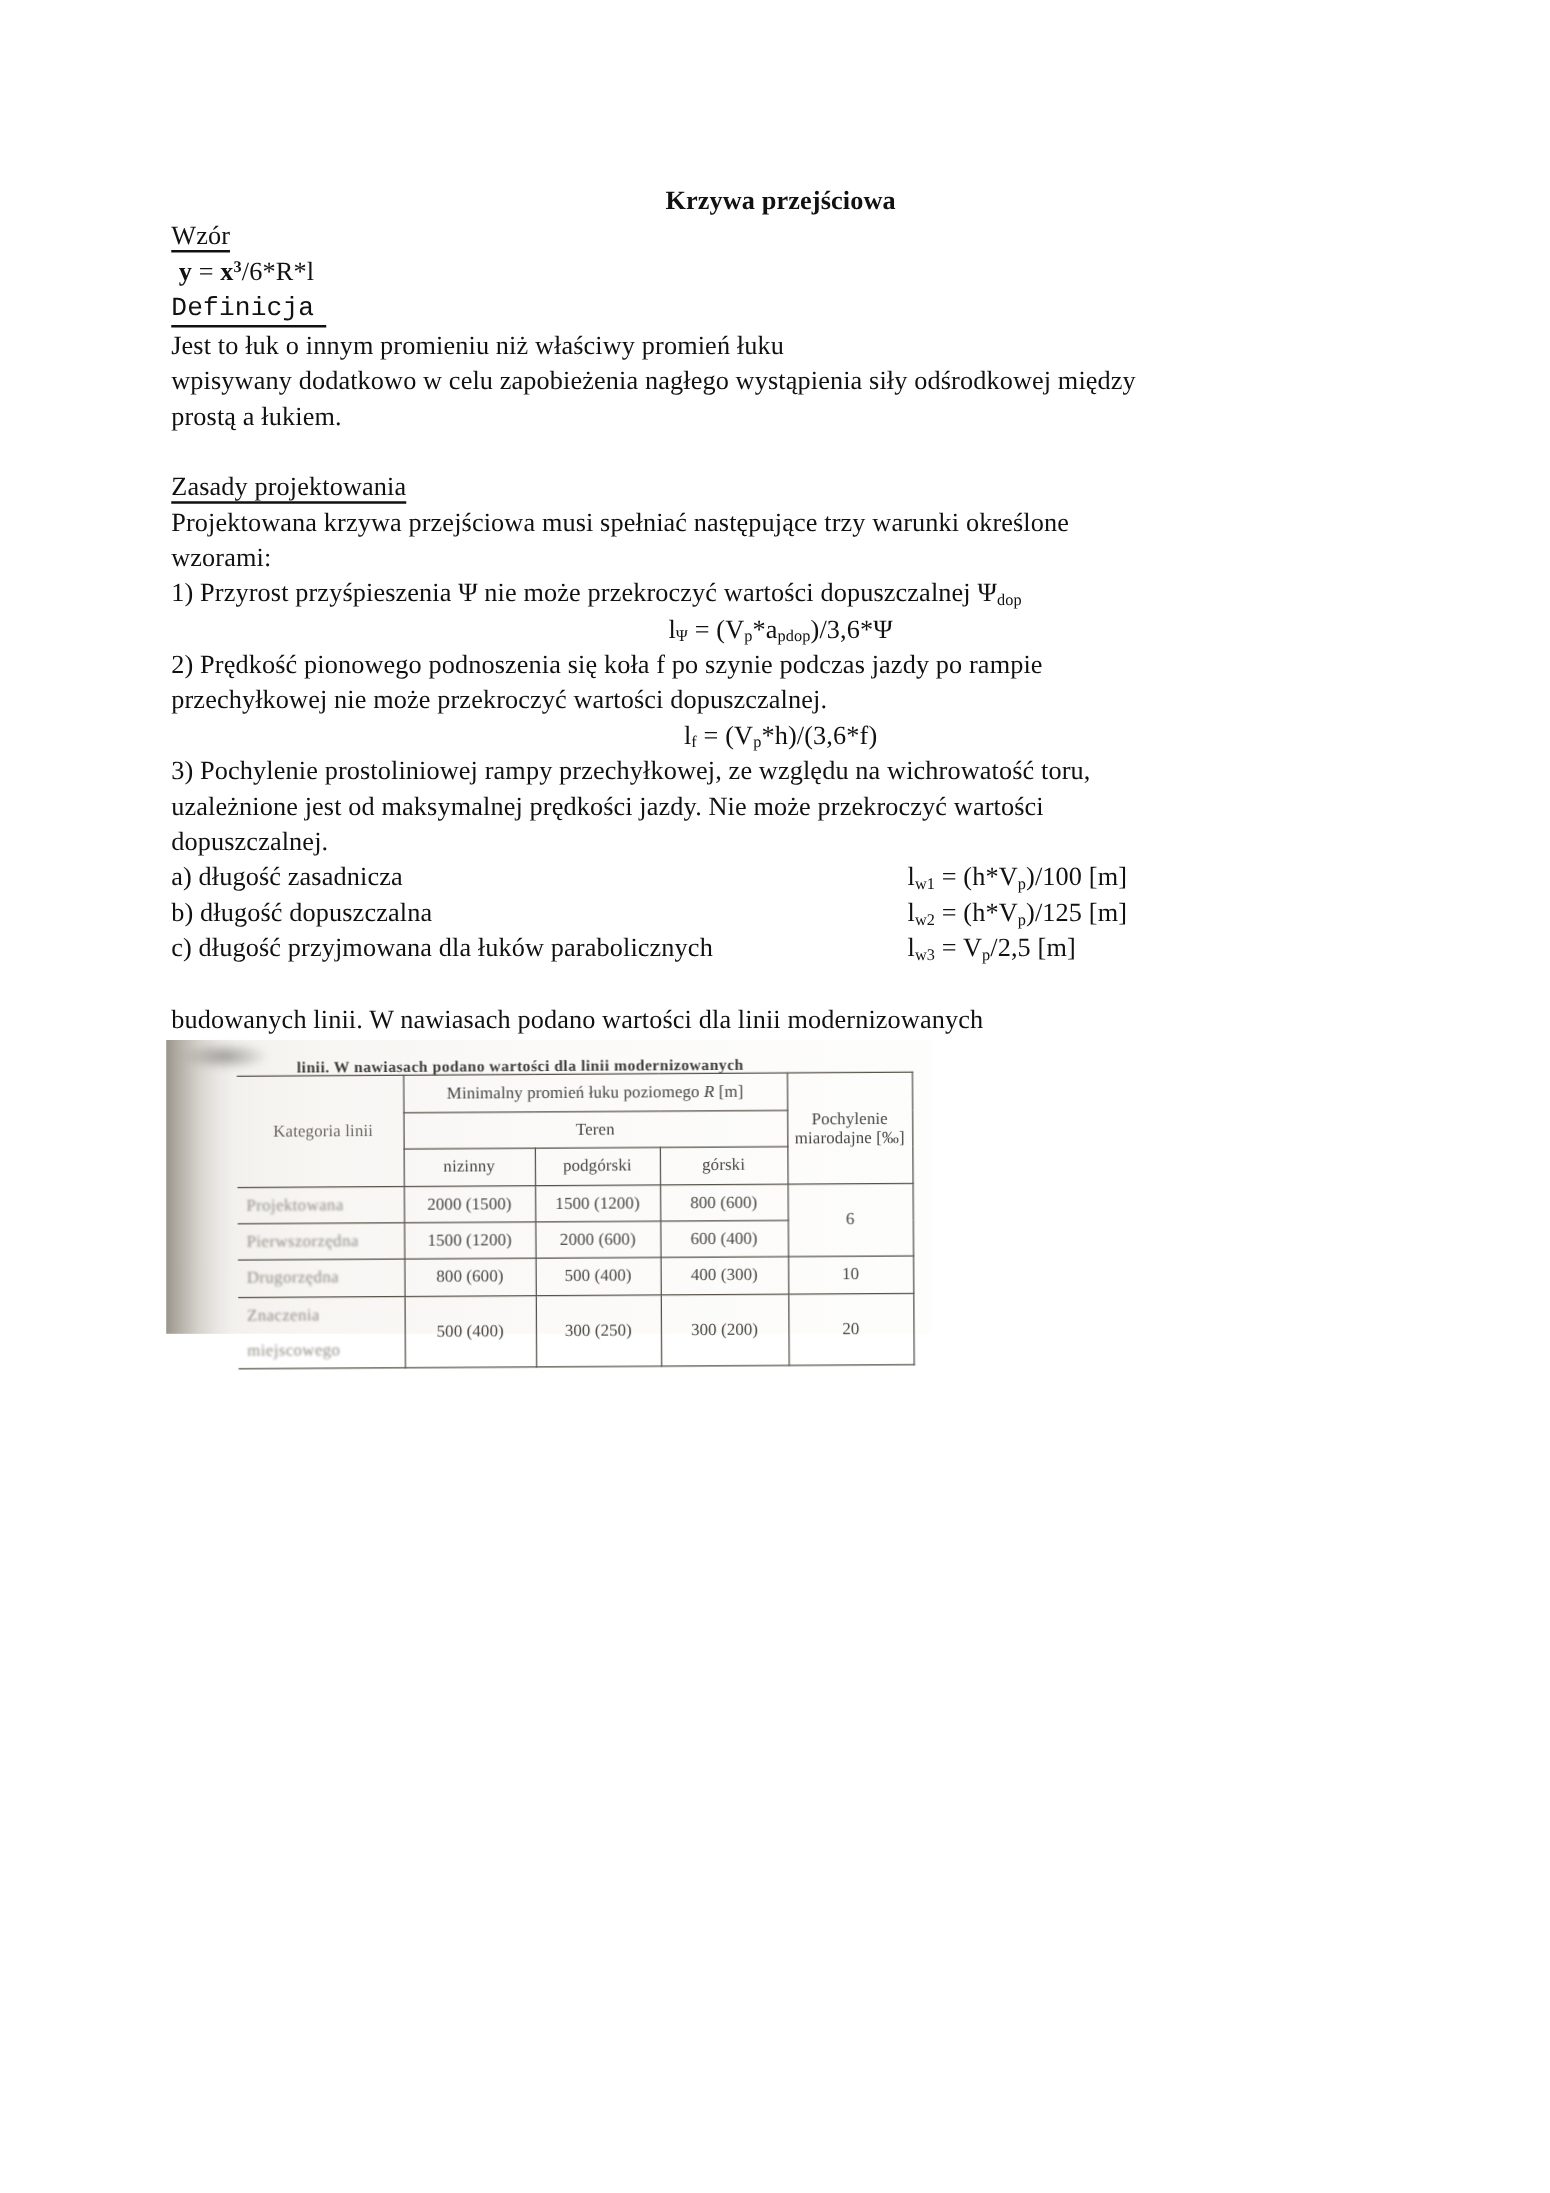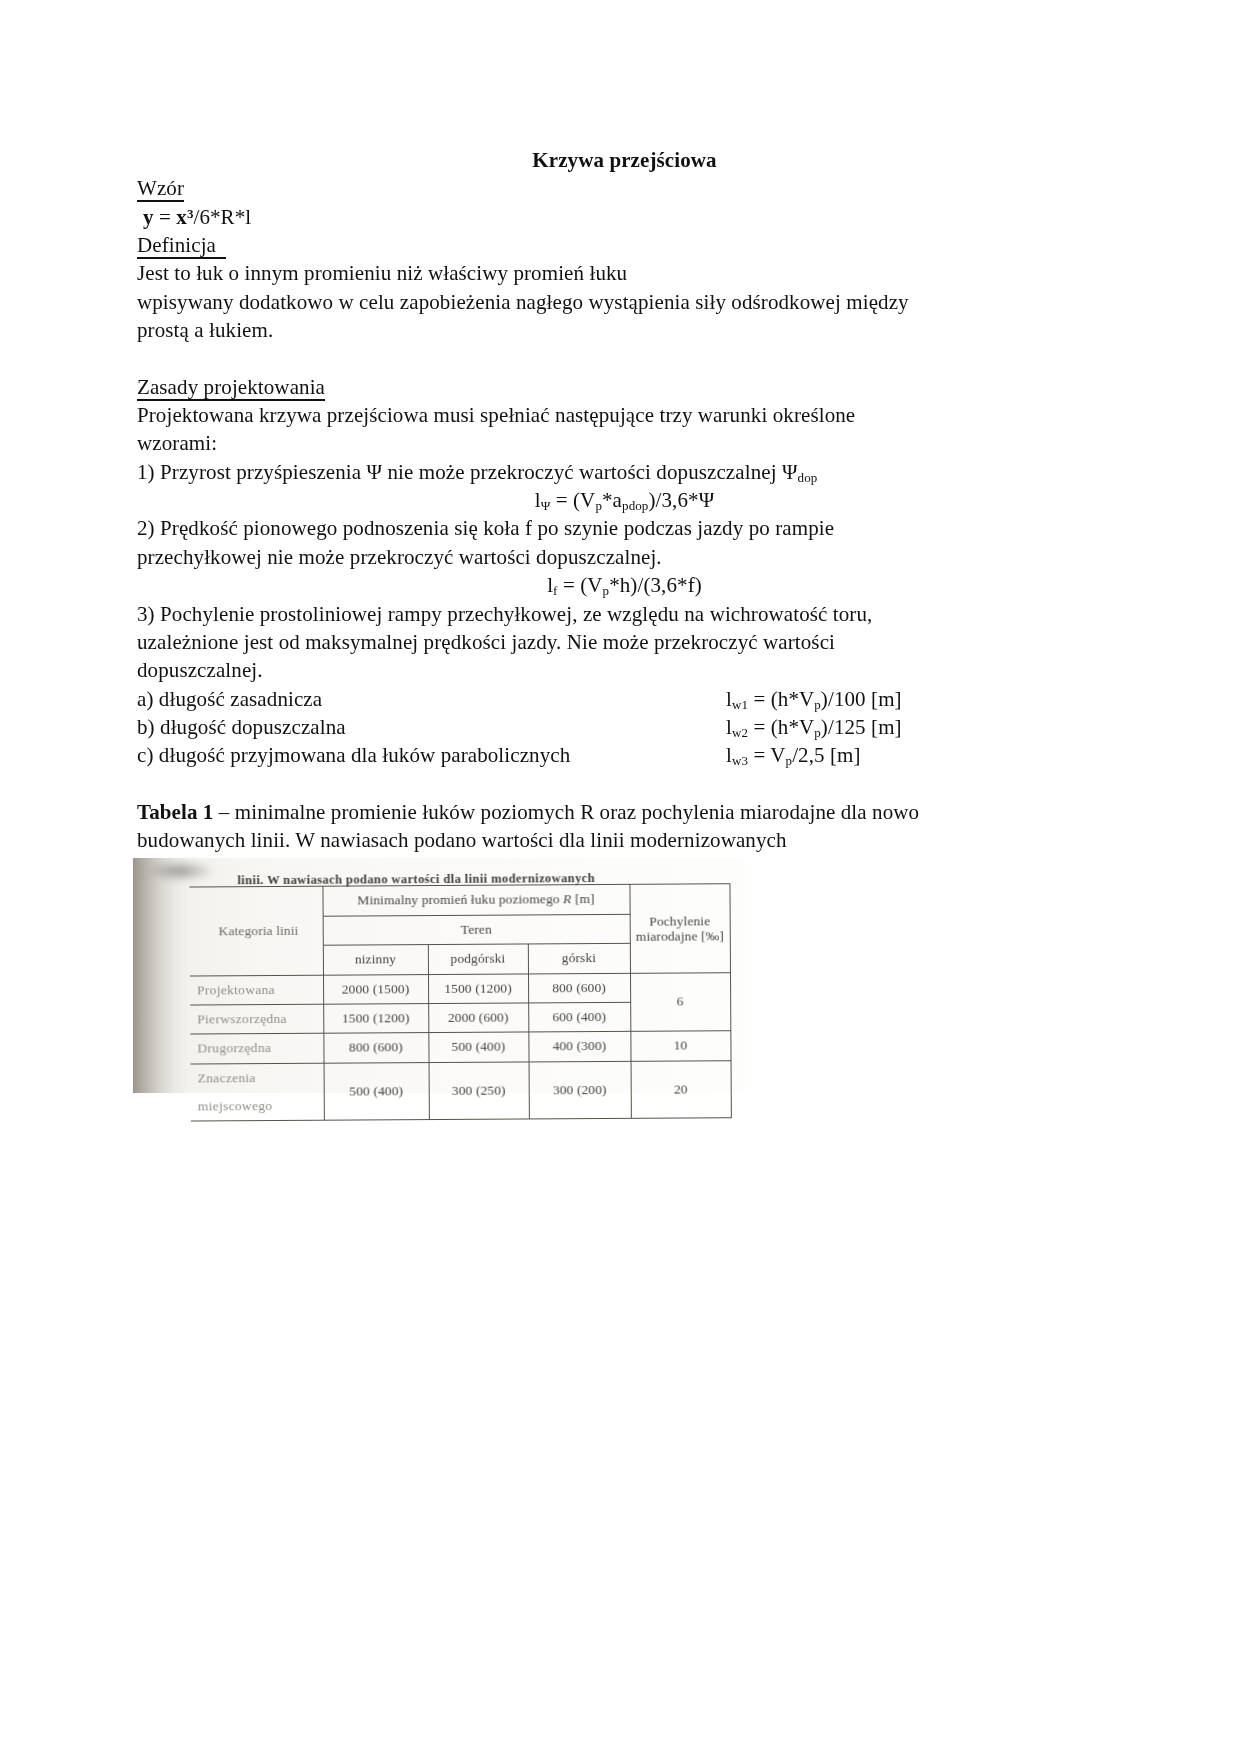--- a/index.html
+++ b/index.html
@@ -21,21 +21,21 @@
   }
   .line { white-space: nowrap; }
   .center { text-align: center; }
   .bold { font-weight: bold; }
   .blank { height: 28.35px; }
   .u {
     display: inline-block;
     border-bottom: 2px solid #111;
     line-height: 24px;
   }
-  .u-pad { padding-right: 10px; }
+  .u-pad { padding-right: 10px; font-family: Liberation Mono, monospace; }
   .indent { padding-left: 6px; }
   sup { font-size: 0.62em; vertical-align: 0.5em; line-height: 0; }
   sub { font-size: 0.62em; vertical-align: -0.22em; line-height: 0; }
   .len-row { display: flex; }
   .len-row .lbl { width: 573px; flex: 0 0 auto; }
   .len-row .frm { flex: 0 0 auto; margin-left: 16px; }
 
   
   .scan {
     position: relative;
@@ -125,21 +125,20 @@
     <span class="lbl">b) długość dopuszczalna</span>
     <span class="frm">l<sub>w2</sub> = (h*V<sub>p</sub>)/125 [m]</span>
   </div>
   <div class="line len-row">
     <span class="lbl">c) długość przyjmowana dla łuków parabolicznych</span>
     <span class="frm">l<sub>w3</sub> = V<sub>p</sub>/2,5 [m]</span>
   </div>
 
   <div class="blank"></div>
 
-  <div class="line"><b>Tabela 1</b> – minimalne promienie łuków poziomych R oraz pochylenia miarodajne dla nowo</div>
   <div class="line">budowanych linii. W nawiasach podano wartości dla linii modernizowanych</div>
 
   <div class="scan">
     <div class="scan-band"></div>
     <div class="scan-inner">
       <div class="scan-caption">linii. W nawiasach podano wartości dla linii modernizowanych</div>
       <table class="scan-table">
         <colgroup>
           <col style="width:133px">
             <col style="width:105px">

